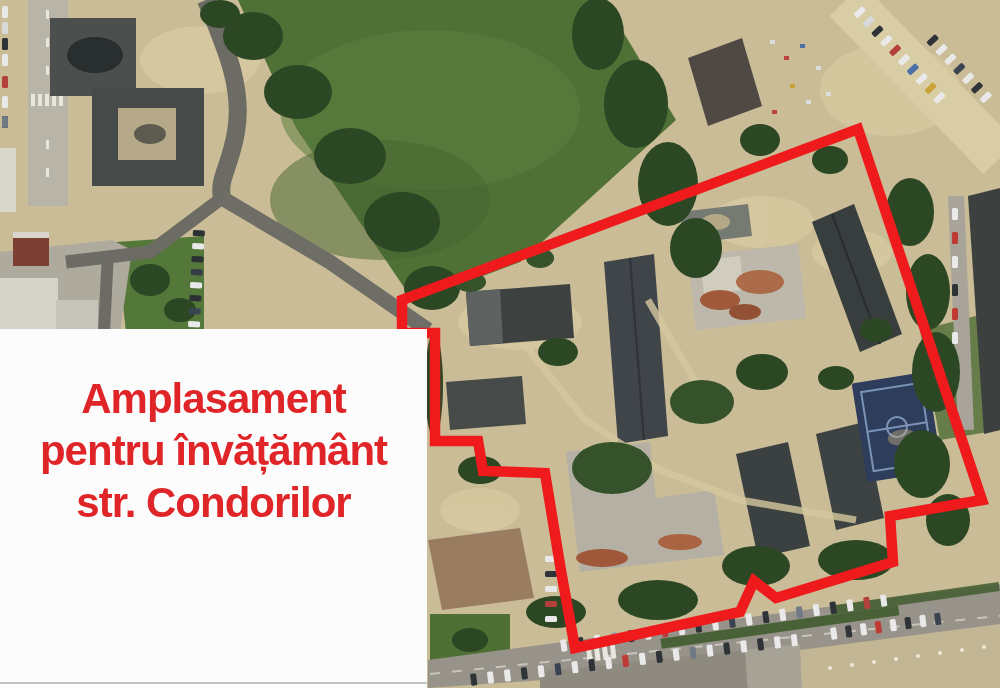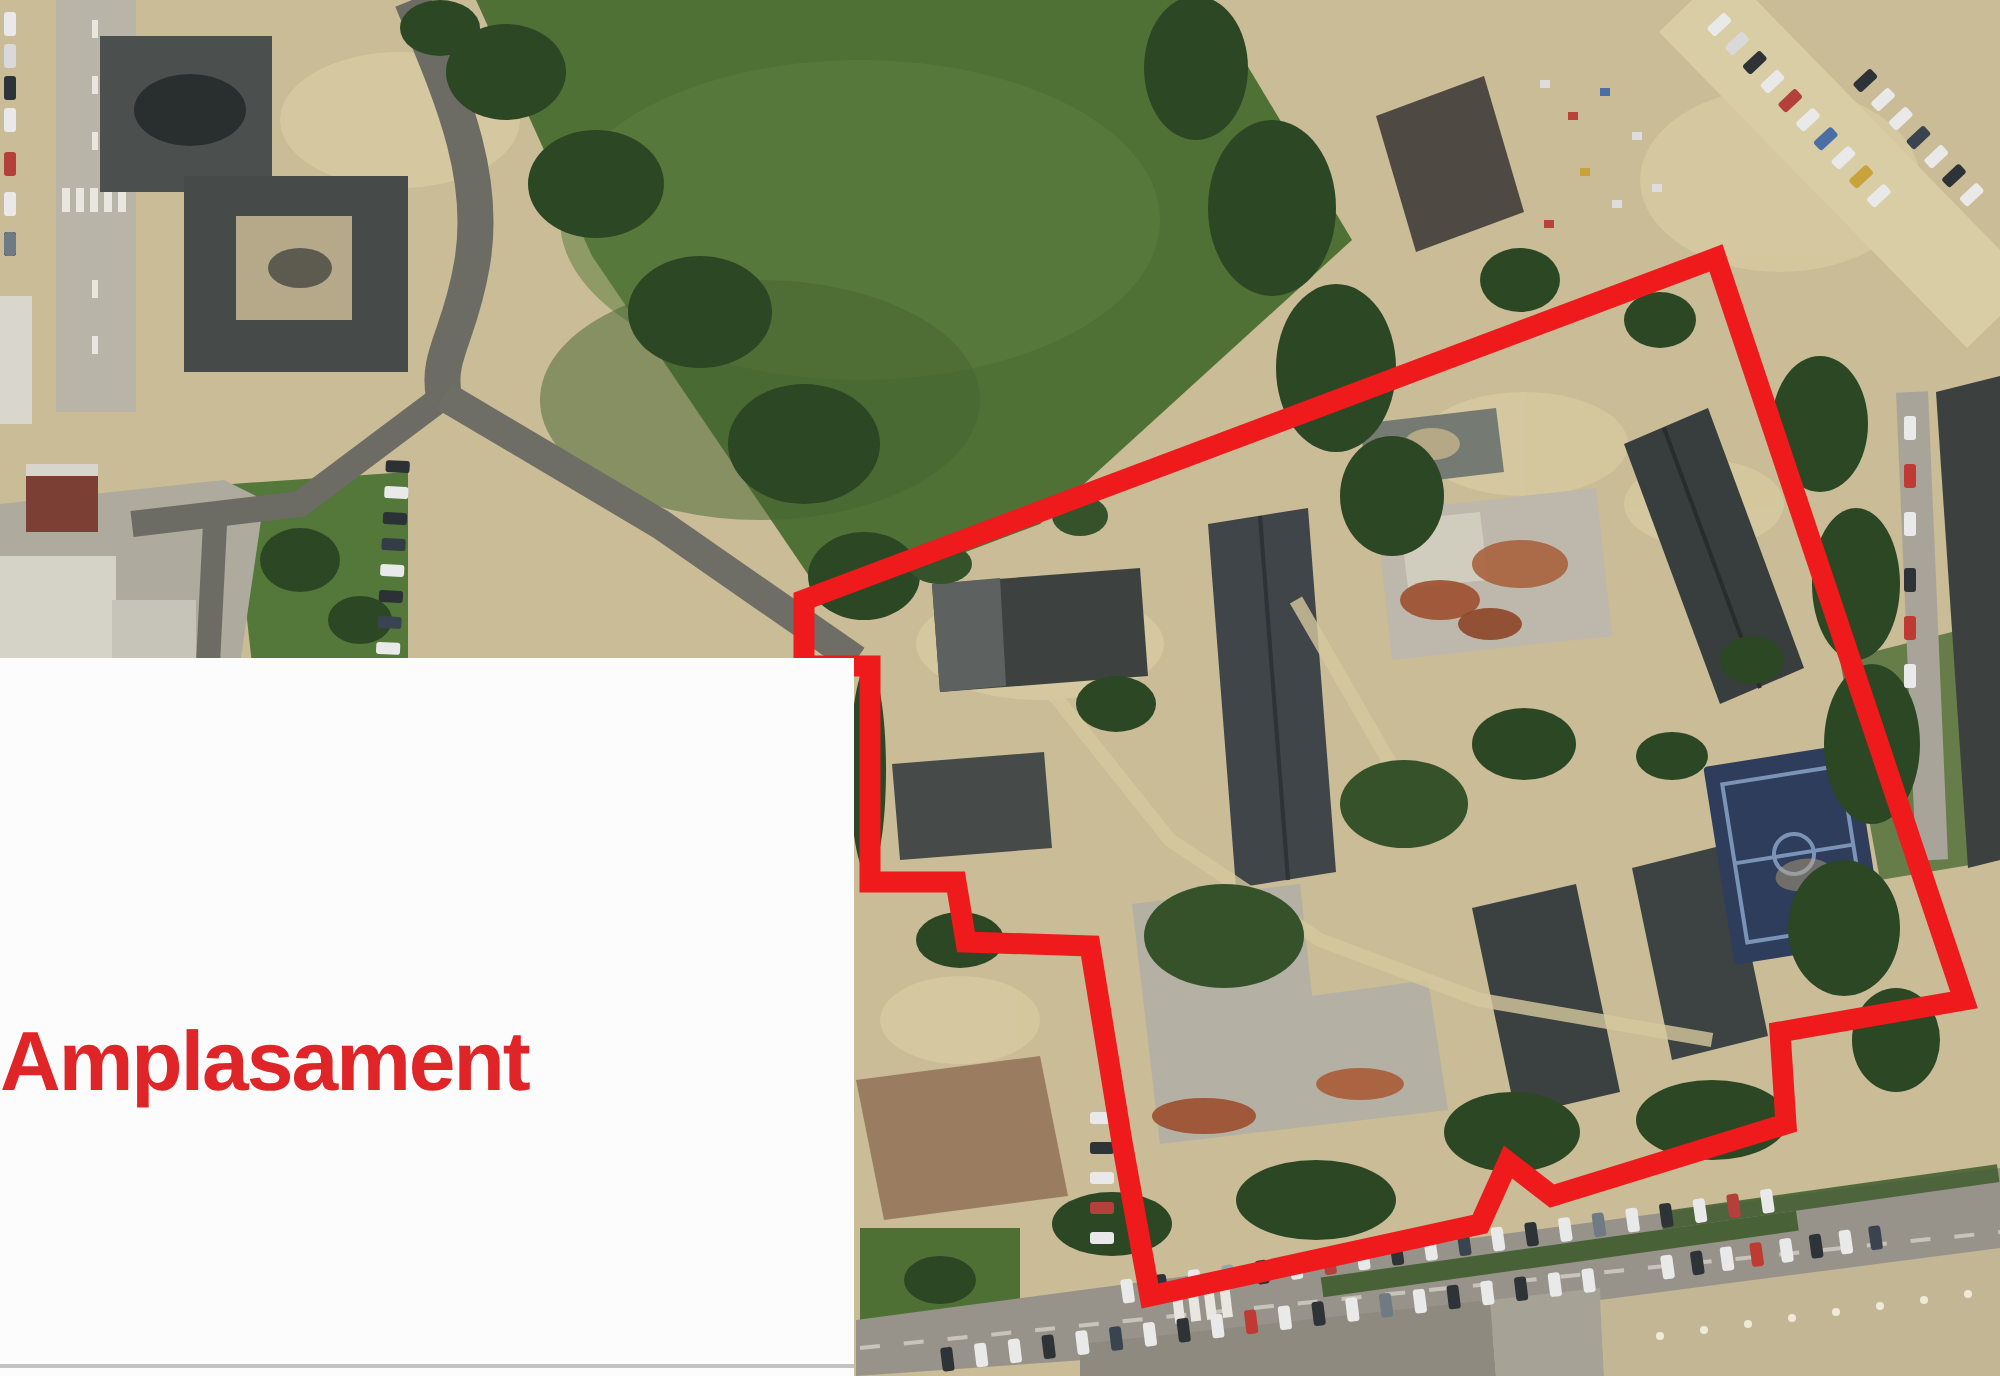--- a/index.html
+++ b/index.html
@@ -4,21 +4,21 @@
 <style>
   html,body{margin:0;padding:0;background:#222;}
   #stage{
     position:relative;width:1000px;height:688px;overflow:hidden;
     font-family:"Liberation Sans","DejaVu Sans",sans-serif;
   }
   #aerial{position:absolute;left:0;top:0;}
   .label-box{
     position:absolute;left:0;top:329px;width:427px;height:359px;
     background:var(--label-box-bg,#fcfcfc);
-    display:flex;flex-direction:row;align-items:center;
+    display:flex;flex-direction:column;align-items:center;
     padding-top:44px;box-sizing:border-box;
   }
   .label-line{
     color:var(--label-text-red,#e02528);
     font-weight:700;font-size:42px;line-height:52px;
     letter-spacing:-1px;white-space:nowrap;
   }
   .label-box .bottom-rule{
     position:absolute;left:0;bottom:4px;width:100%;height:2px;
     background:#c3c3c0;
@@ -334,15 +334,17 @@
         <rect x="806" y="100" width="5" height="4" fill="#ddd"></rect>
     <rect x="772" y="110" width="5" height="4" fill="#b8433a"></rect>
         <rect x="826" y="92" width="5" height="4" fill="#ddd"></rect>
   </g>
 
   <polygon fill="none" style="stroke:var(--annotation-red,#ee1a1c)" stroke-width="10.5" stroke-linejoin="miter" points="858,129 982,500 890,516 893,562 776,598 754,581 740,612 575,648 561,571 545,473 483,471 478,441 435,441 435,333 402,333 402,300"></polygon>
 </svg>
 
   <div class="label-box">
     <div class="label-line">Amplasament</div>
+    <div class="label-line">pentru învățământ</div>
+    <div class="label-line">str. Condorilor</div>
     <div class="bottom-rule"></div>
   </div>
 </div>
 
 </body></html>

